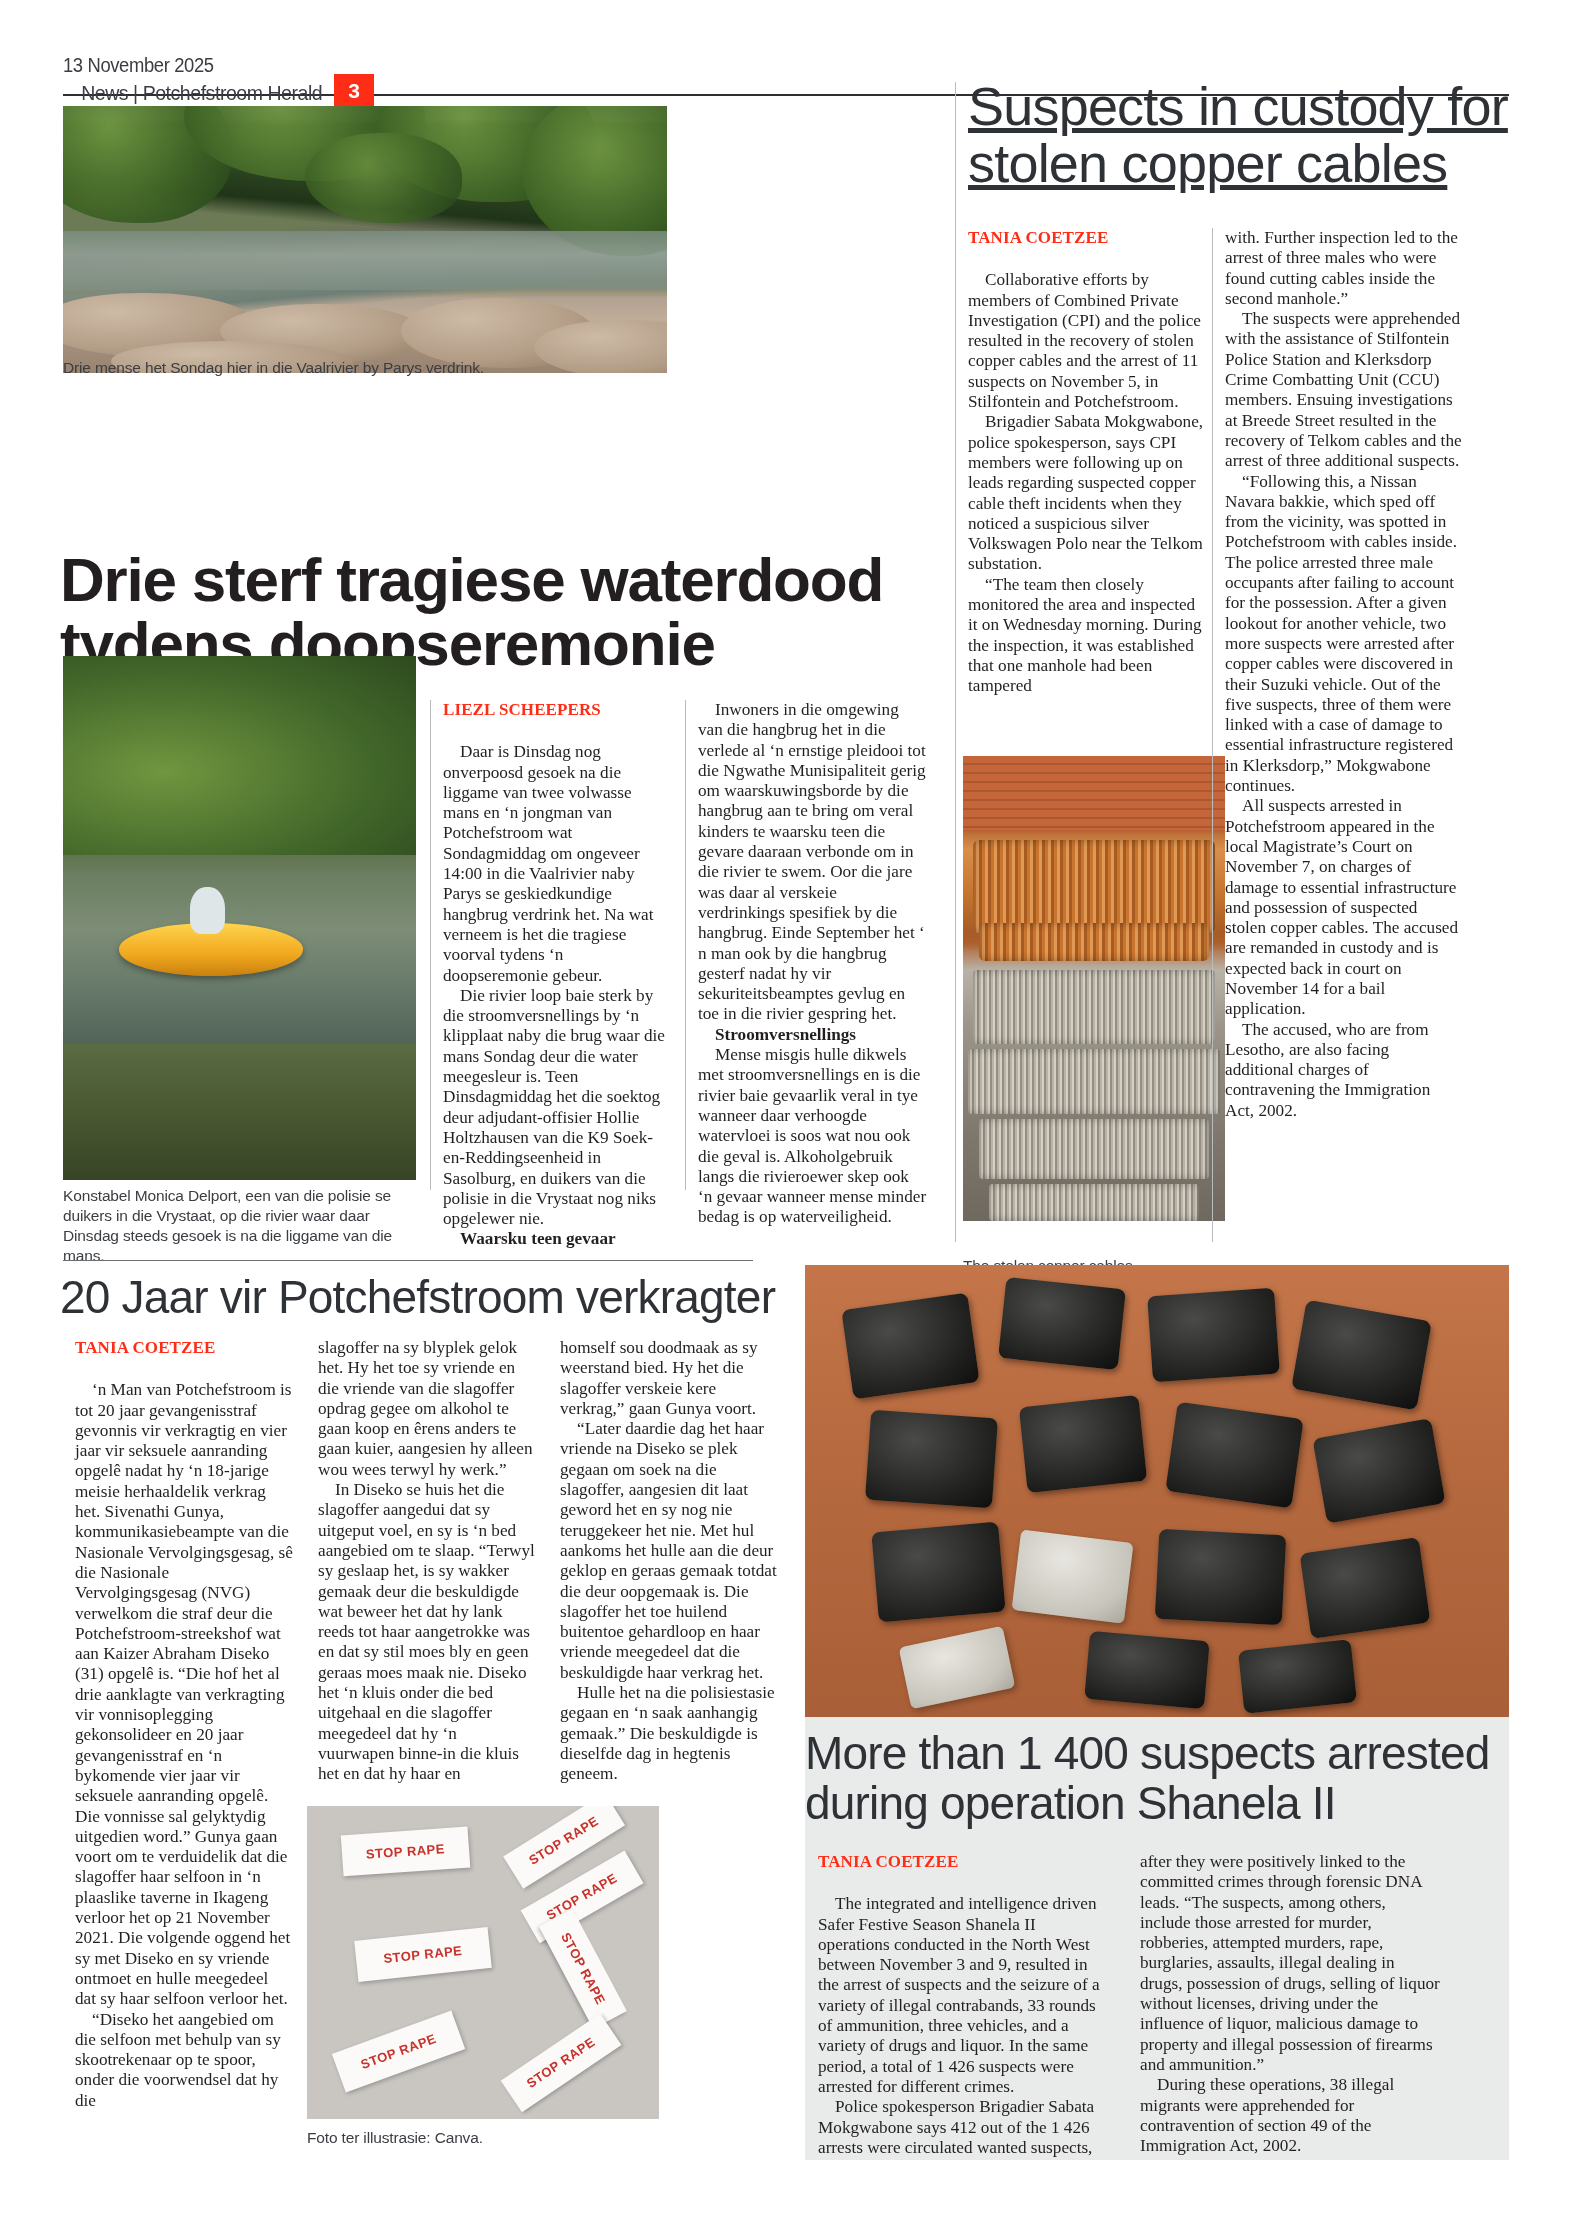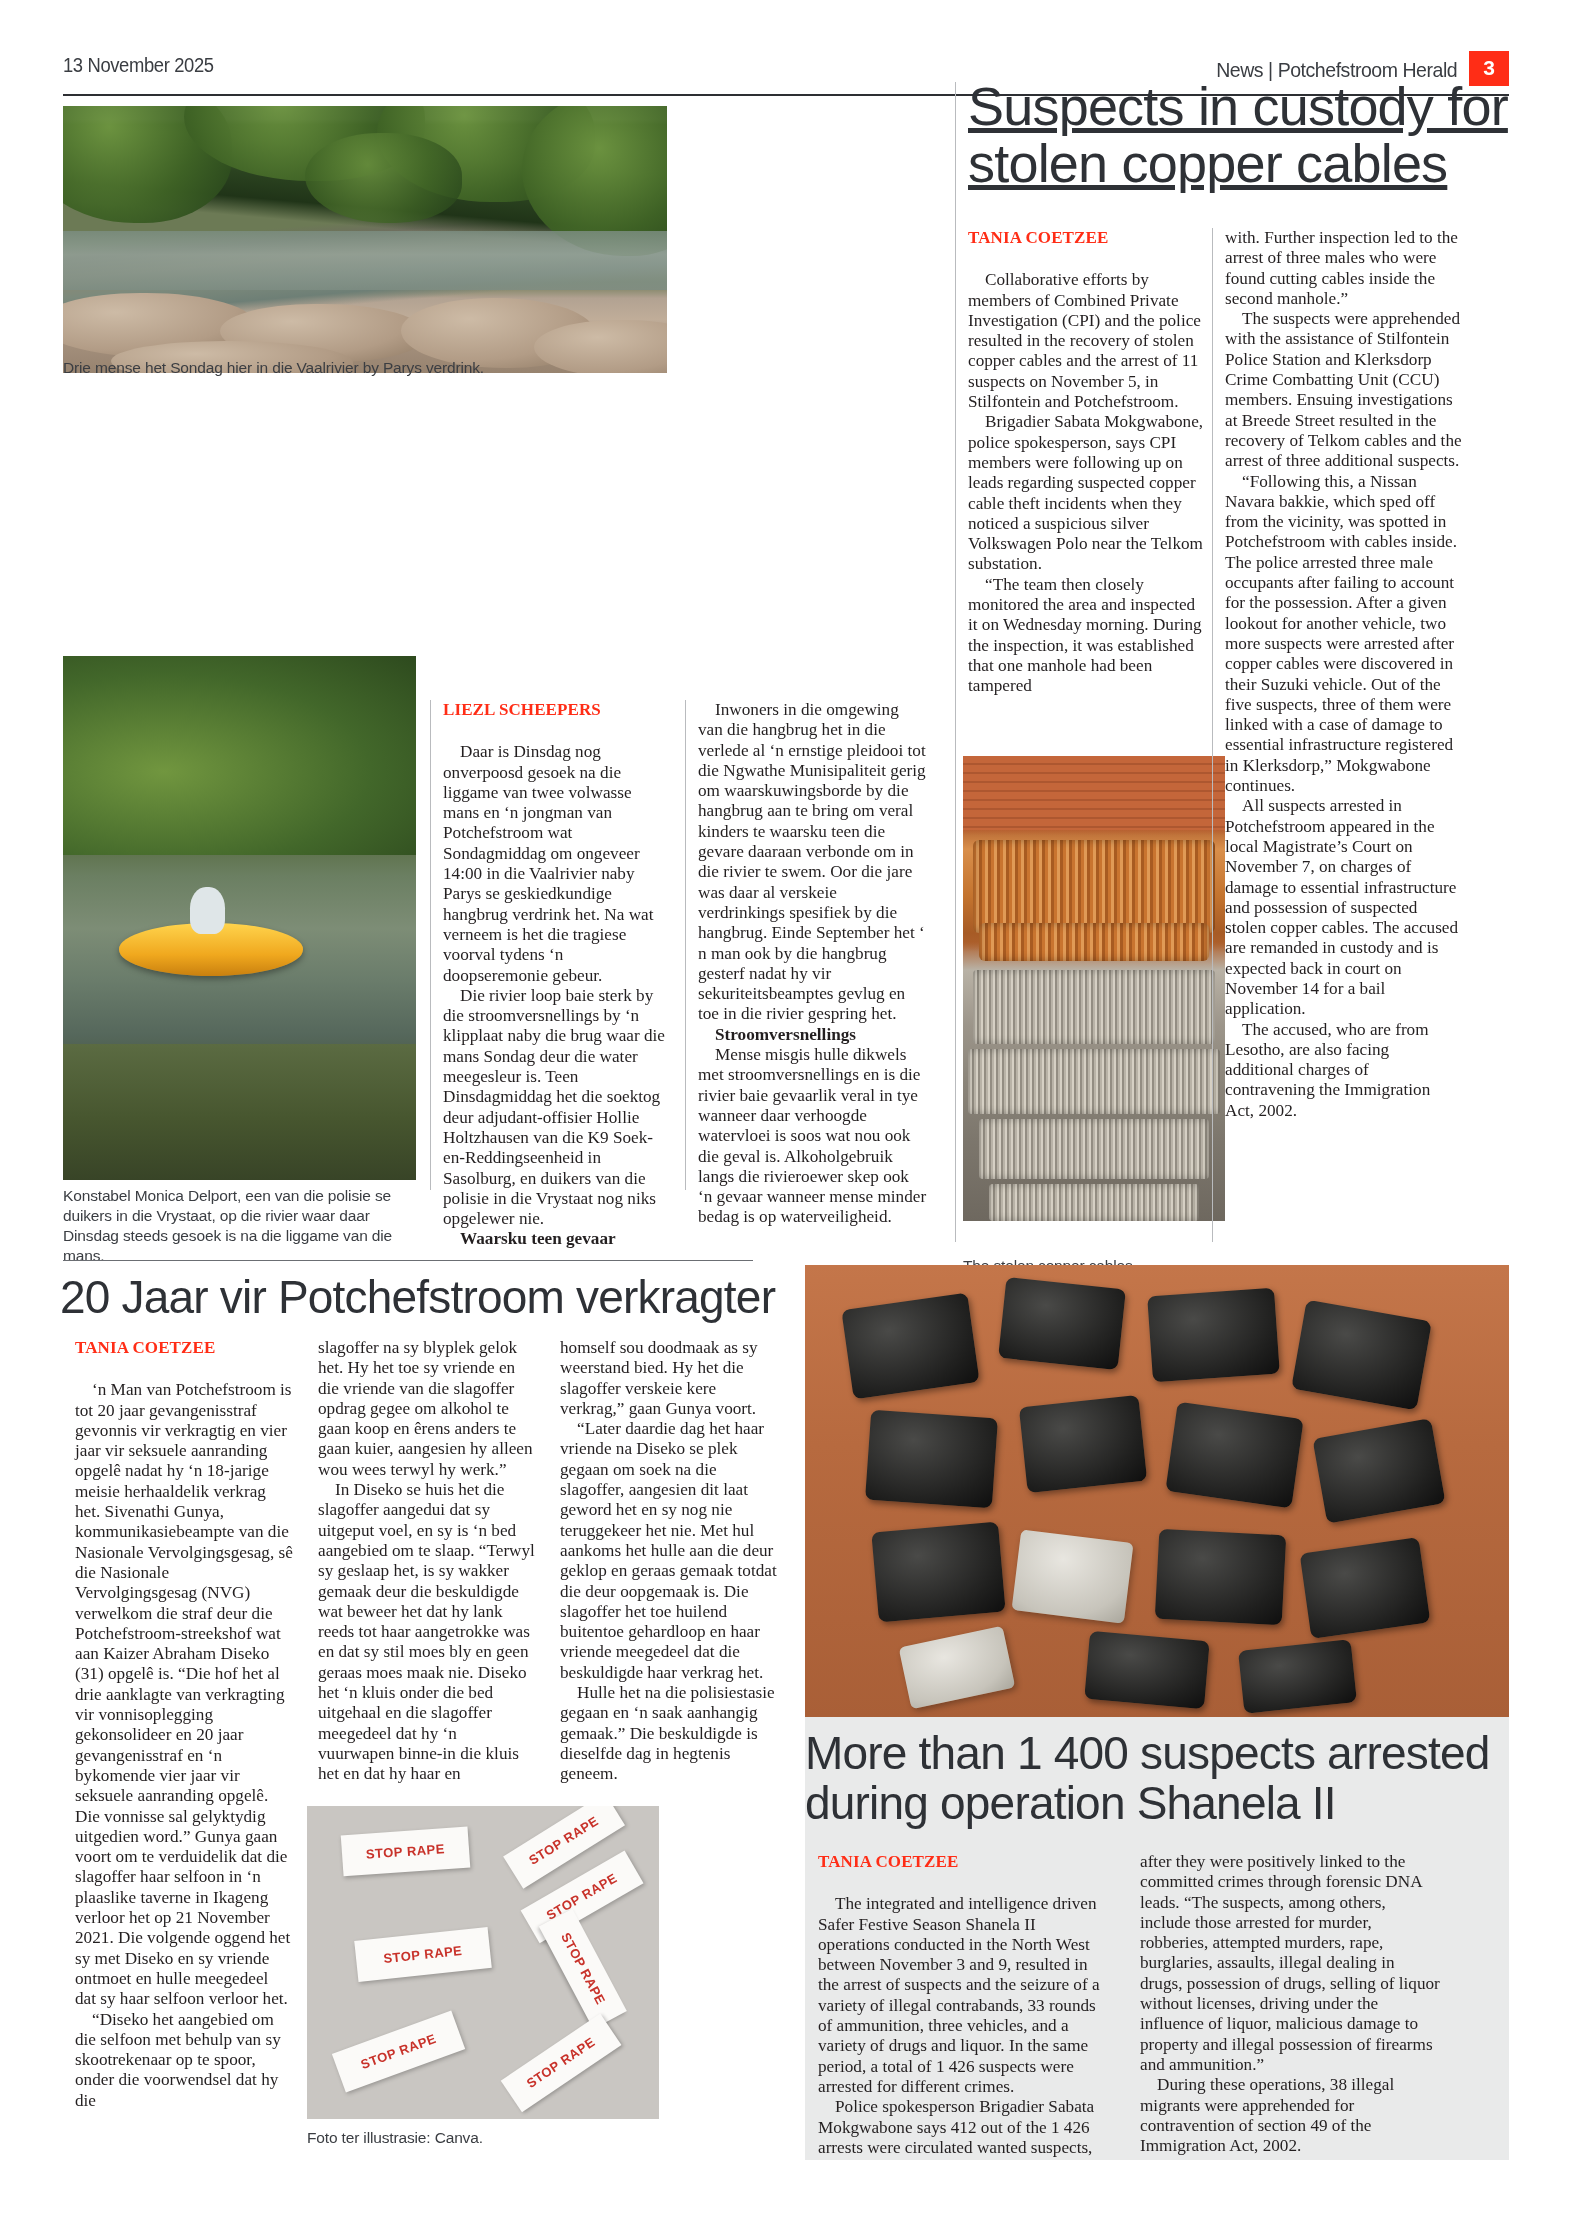--- a/index.html
+++ b/index.html
@@ -23,20 +23,21 @@
 
   
   #masthead {
     position: absolute;
     left: 63px; top: 54px;
     width: 1446px; height: 42px;
     border-bottom: 2.5px solid #2d2f33;
     display: flex;
     align-items: flex-start;
     justify-content: space-between;
+    flex-direction: column;
   }
   #masthead .date {
     font-family: "Liberation Sans", sans-serif;
     font-size: 20px;
     letter-spacing: -0.4px;
     color: #3a3d42;
     transform: scaleX(0.92);
     transform-origin: left top;
   }
   #masthead .right {
@@ -265,20 +266,21 @@
     <div class="tree" style="left:40%;top:10%;width:26%;height:34%;opacity:.8;"></div>
     <div class="water"></div>
     <div class="rock" style="left:-4%;top:70%;width:36%;height:24%;"></div>
     <div class="rock" style="left:26%;top:74%;width:34%;height:22%;"></div>
     <div class="rock" style="left:56%;top:72%;width:32%;height:26%;"></div>
     <div class="rock" style="left:78%;top:80%;width:30%;height:22%;"></div>
     <div class="rock" style="left:8%;top:88%;width:40%;height:16%;"></div>
   </div>
   <div class="caption" style="left:63px;top:358px;width:604px;">Drie mense het Sondag hier in die Vaalrivier by Parys verdrink.</div>
 
+  <div class="hl-main" style="left:60px;top:548px;width:912px;font-size:62px;line-height:64px;">Drie sterf tragiese waterdood tydens doopseremonie</div>
 
   <div id="photo-boat" class="photo">
     <div class="canopy"></div>
     <div class="bank"></div>
     <div class="raft"></div>
     <div class="person"></div>
   </div>
   <div class="caption" style="left:63px;top:1186px;width:353px;">Konstabel Monica Delport, een van die polisie se duikers in die Vrystaat, op die rivier waar daar Dinsdag steeds gesoek is na die liggame van die mans.</div>
 
   <div class="vrule" style="left:430px;top:700px;height:490px;"></div>

